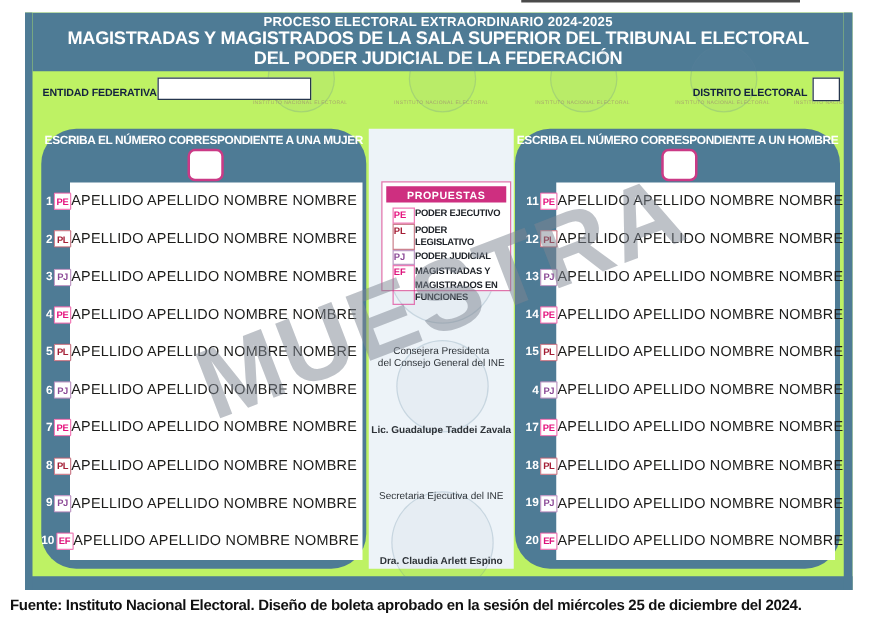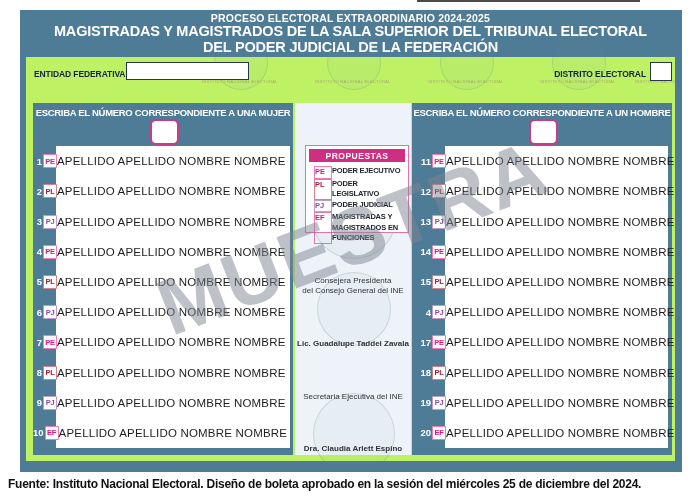--- a/index.html
+++ b/index.html
@@ -26,21 +26,21 @@
   
   .fld-label{position:absolute;font-size:8.5px;font-weight:bold;color:#15233f;letter-spacing:-.1px;}
   .fld-box{position:absolute;background:#fff;border:1.5px solid #26364e;}
   .instruction{position:absolute;left:0;top:73px;width:649px;text-align:center;
                font-size:13.5px;font-weight:bold;font-style:italic;color:#d42e81;letter-spacing:.2px;}
 
   
   .middle{position:absolute;left:269px;top:93px;width:116px;height:352px;background:#edf3f8;}
 
   
-  .panel{position:absolute;top:93px;width:260px;height:352px;background:#4e7b95;}
+  .panel{position:absolute;top:93px;width:260px;height:352px;background:#4e7b95;border-radius:28px;}
   .panel-left{left:7px;}
   .panel-right{left:386px;}
   .panel-title{position:absolute;left:0;top:4px;width:100%;text-align:center;
                font-size:9.5px;font-weight:bold;color:#fff;letter-spacing:-.3px;}
   .writein{position:absolute;left:117px;top:16px;width:25px;height:22px;background:#fff;
            border:2.5px solid #cb3a86;border-radius:6px;}
   .whitearea{position:absolute;top:43px;height:302px;background:#fff;}
   .panel-left .whitearea{left:23px;width:234px;}
   .panel-right .whitearea{left:33px;width:223px;}
   .rows{position:absolute;left:0;top:43px;width:100%;height:302px;display:flex;flex-direction:column;}

